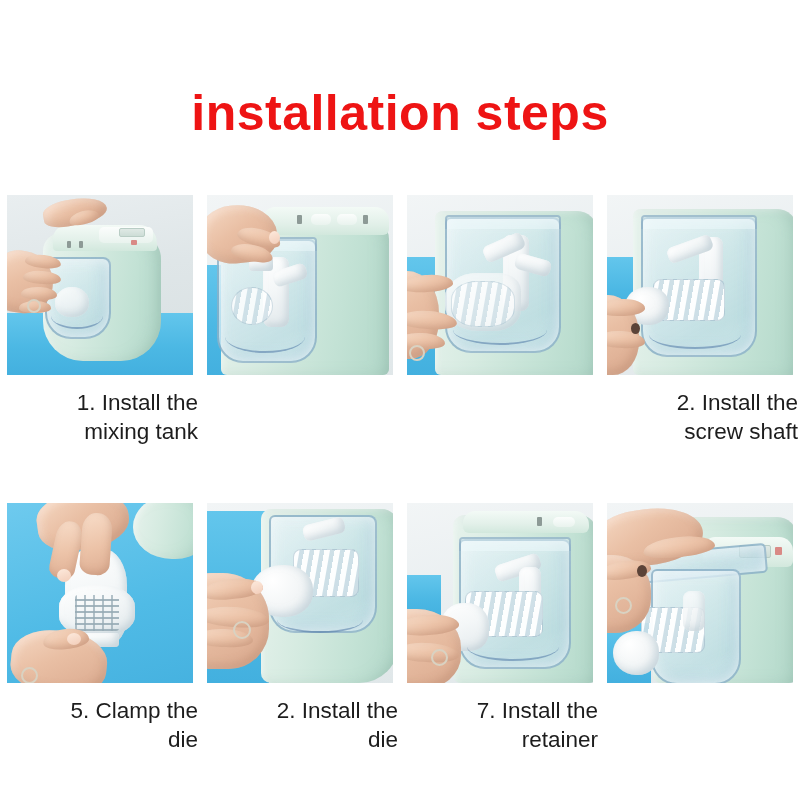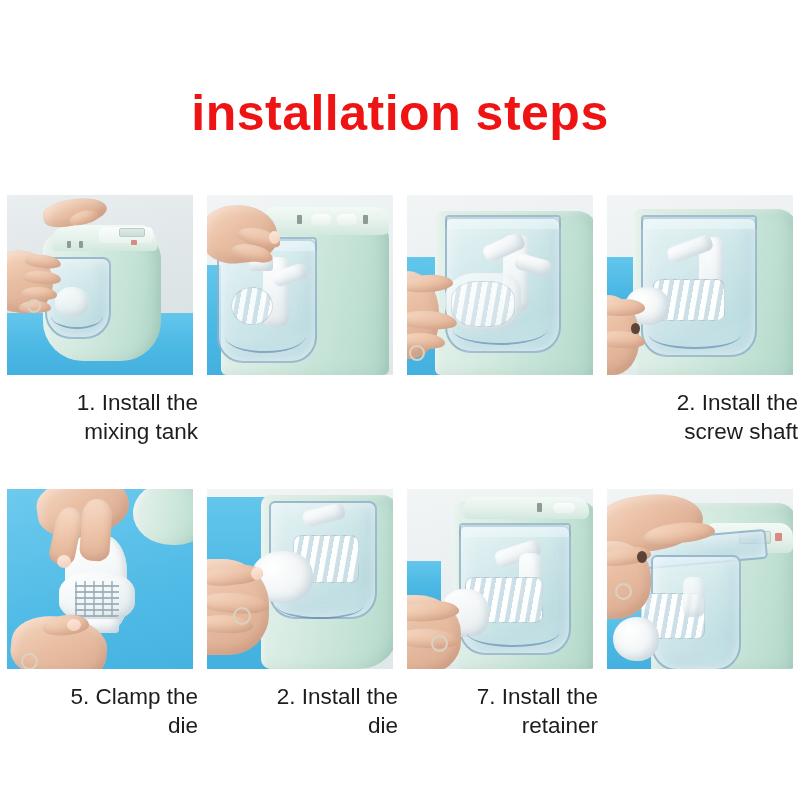--- a/index.html
+++ b/index.html
@@ -37,21 +37,21 @@
 
   
   .row {
     position: absolute;
     left: 0;
     width: 800px;
     display: flex;
     flex-direction: row;
   }
   #row1 { top: 195px; }
-  #row2 { top: 489px; }
+  #row2 { top: 503px; }
 
   .cell {
     width: 200px;
     display: flex;
     flex-direction: column;
     align-items: center;
   }
 
   .photo {
     position: relative;

